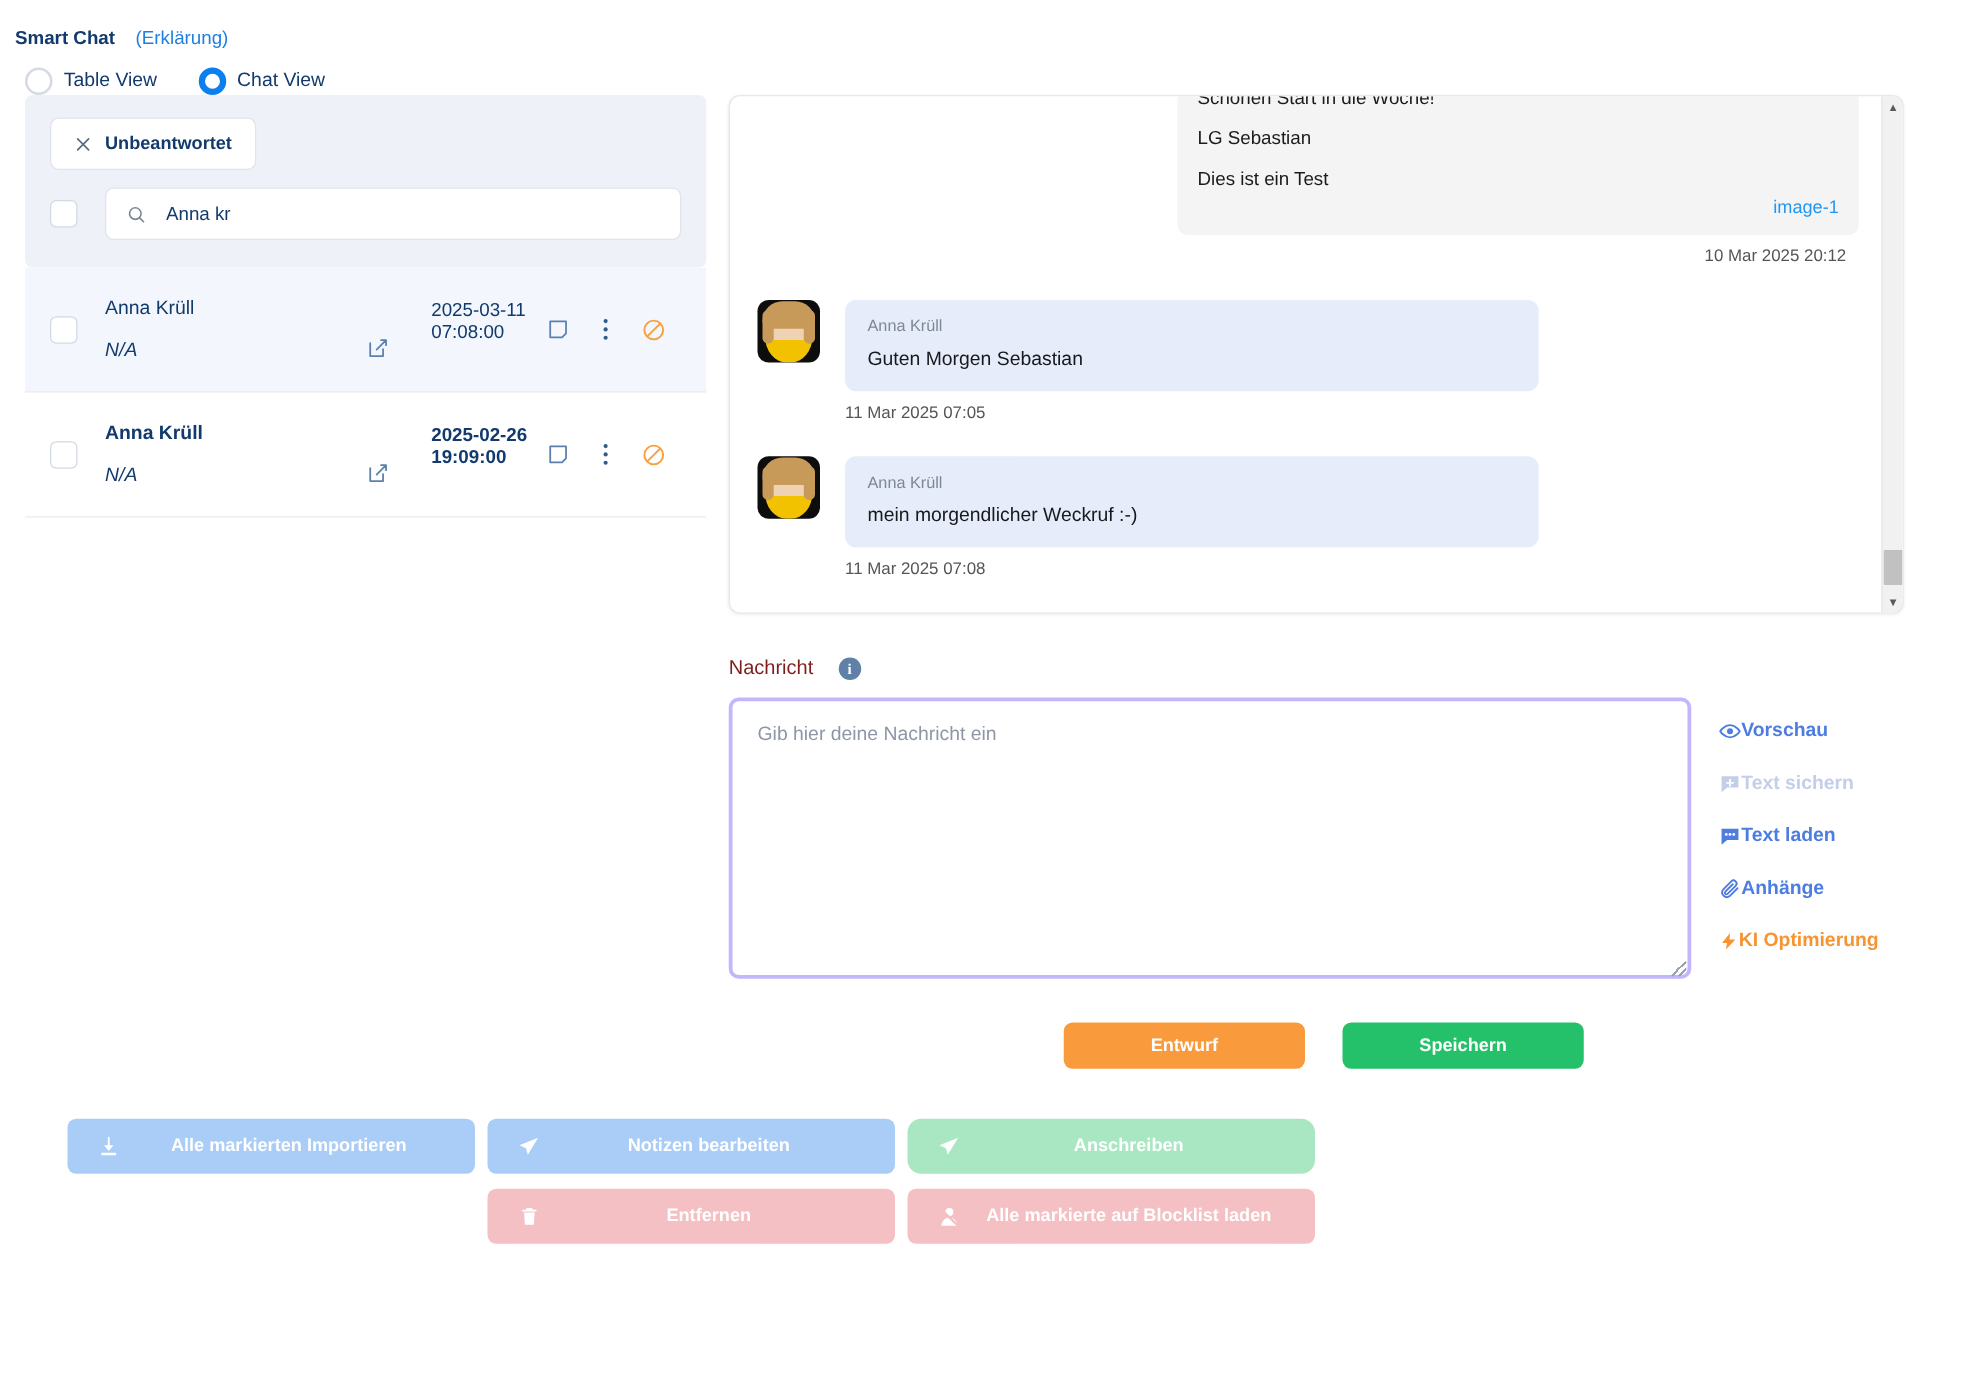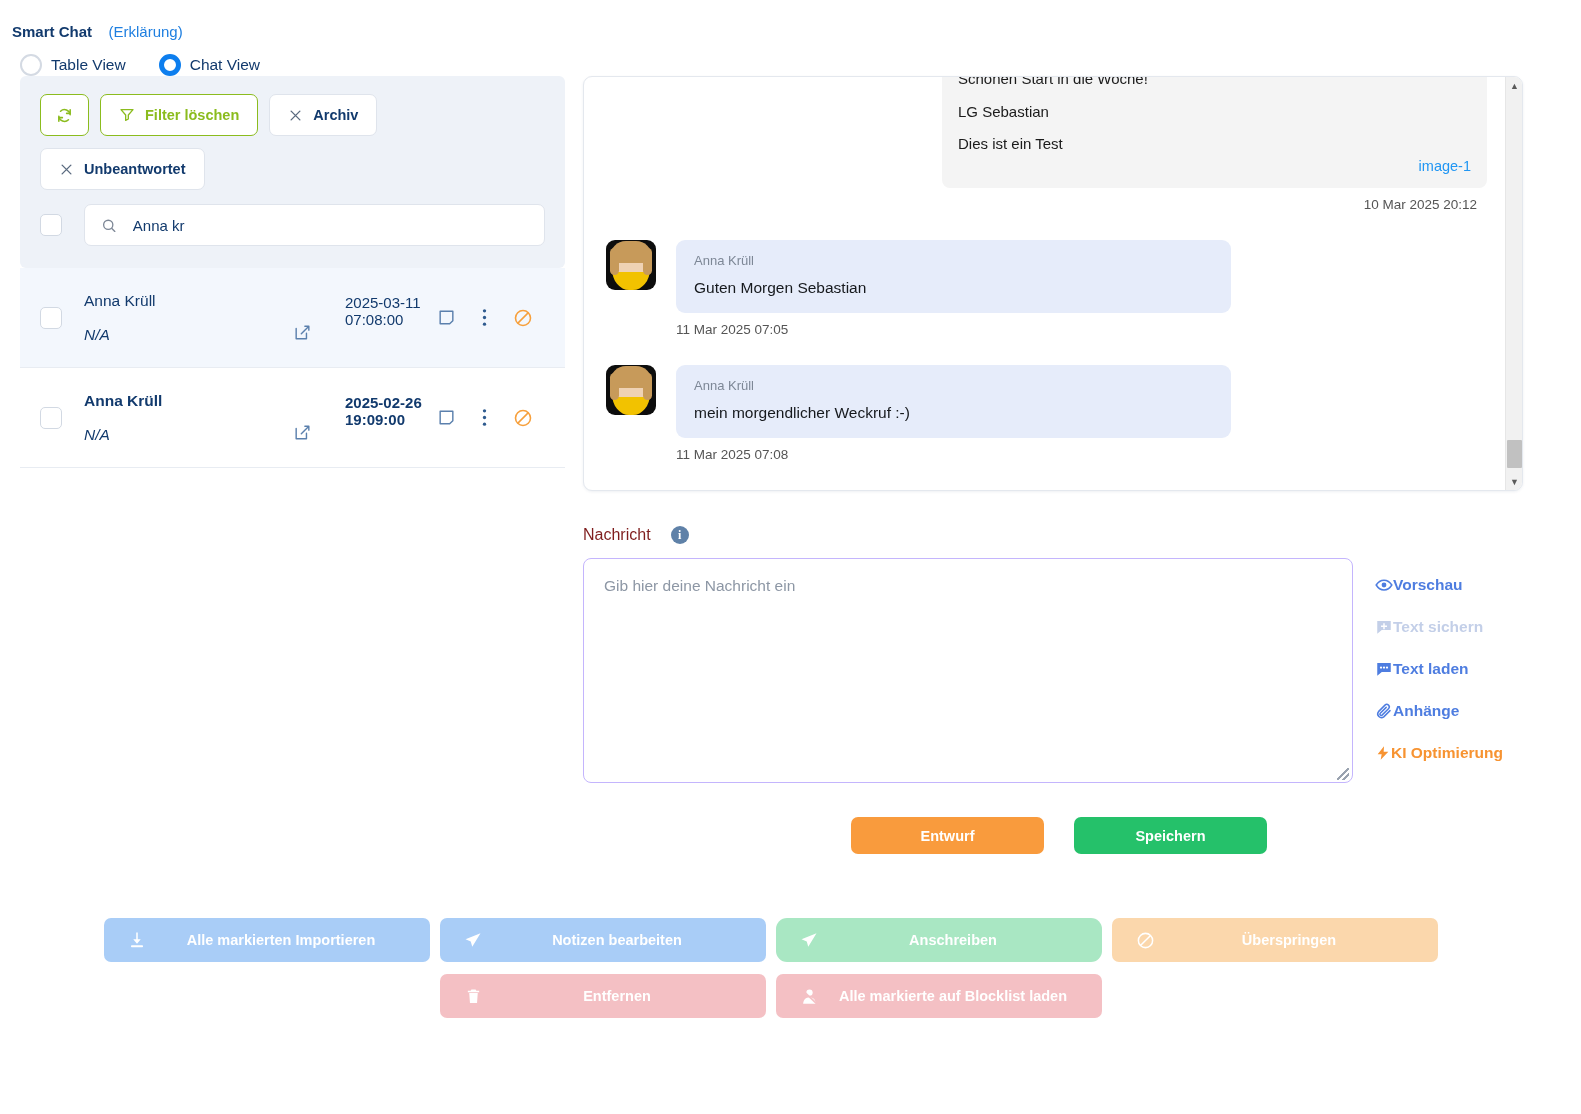--- a/index.html
+++ b/index.html
@@ -180,21 +180,21 @@
     width: 18px; height: 18px; border-radius: 50%; background: #5f81a8;
     color: #fff; font-size: 12px; font-weight: bold;
     display:flex; align-items:center; justify-content:center;
     font-family: "Liberation Serif", serif; cursor: pointer;
   }
 
   .composer-row { display: flex; align-items: flex-start; }
   .textarea-wrap { position: relative; width: 770px; }
   textarea.msg-input {
     width: 770px; height: 225px; resize: none;
-    border: 1px solid #c4b5fd; border-radius: 8px;
+    border: 3px solid #c4b5fd; border-radius: 8px;
     padding: 18px 20px; font-size: 15.5px; color: #123a6d;
     font-family: "Liberation Sans", sans-serif; outline: none;
     background: #fff;
   }
   textarea.msg-input::placeholder { color: #8d97a5; }
   .resize-grip {
     position: absolute; right: 4px; bottom: 7px; width: 12px; height: 12px;
     cursor: nwse-resize;
     background:
       linear-gradient(135deg, transparent 45%, #9aa3b0 45%, #9aa3b0 55%, transparent 55%),
@@ -219,21 +219,21 @@
   .big-btn {
     width: 193px; height: 37px; border: none; border-radius: 7px;
     font-size: 14.5px; font-weight: bold; color: #fff; cursor: pointer;
     font-family: "Liberation Sans", sans-serif;
   }
   .big-btn.orange { background: #f99b3d; }
   .big-btn.green { background: #25c16a; }
 
   
   .bottom-actions {
-    margin-top: 64px; padding-left: 104px;
+    margin-top: 40px; padding-left: 54px;
   }
   .ba-row { display: flex; gap: 10px; margin-bottom: 12px; }
   .ba {
     height: 44px; border: none; border-radius: 7px;
     display: flex; align-items: center; padding: 0 22px;
     font-size: 14.5px; font-weight: bold; color: #fff;
     font-family: "Liberation Sans", sans-serif; cursor: pointer;
   }
   .ba .lbl { flex: 1; text-align: center; padding-left: 6px; }
   .ba.blue { background: #a9cdf7; }
@@ -260,40 +260,20 @@
       <span class="radio-label">Chat View</span>
     </label>
   </div>
 </div>
 
 <div class="columns">
 
   <div class="left-col">
 
     <div class="filter-box">
-      <div class="filter-row">
-        <div class="btn-pill green icon-only">
-          <svg width="17" height="17" viewBox="0 0 24 24" fill="none" stroke="#8bbc1e" stroke-width="2.2" stroke-linecap="round">
-            <path d="M20 11a8 8 0 0 0-13.6-5M4 13a8 8 0 0 0 13.6 5"></path>
-            <path d="M20 4v5h-5M4 20v-5h5"></path>
-          </svg>
-        </div>
-        <div class="btn-pill green">
-          <svg width="16" height="16" viewBox="0 0 24 24" fill="none" stroke="#8bbc1e" stroke-width="2" stroke-linecap="round" stroke-linejoin="round">
-            <path d="M3 4h18l-7 8v6l-4 2v-8z"></path>
-          </svg>
-          <span>Filter löschen</span>
-        </div>
-        <div class="btn-pill">
-          <svg width="15" height="15" viewBox="0 0 24 24" fill="none" stroke="#5b6b80" stroke-width="2.2" stroke-linecap="round">
-            <path d="M5 5l14 14M19 5L5 19"></path>
-          </svg>
-          <span>Archiv</span>
-        </div>
-      </div>
       <div class="filter-row">
         <div class="btn-pill">
           <svg width="15" height="15" viewBox="0 0 24 24" fill="none" stroke="#5b6b80" stroke-width="2.2" stroke-linecap="round">
             <path d="M5 5l14 14M19 5L5 19"></path>
           </svg>
           <span>Unbeantwortet</span>
         </div>
       </div>
 
       <div class="search-row">
@@ -516,29 +496,20 @@
 
     <button class="ba green sp-ba">
       <span class="bicon">
         <svg width="18" height="18" viewBox="0 0 24 24" fill="#fff">
             <path d="M22 3L2 11l7 3 2 7z"></path>
           </svg>
       </span>
       <span class="lbl">Anschreiben</span>
     </button>
 
-    <button class="ba orange sp-ba">
-      <span class="bicon">
-        <svg width="19" height="19" viewBox="0 0 24 24" fill="none" stroke="#fff" stroke-width="1.9">
-          <circle cx="12" cy="12" r="9"></circle>
-            <path d="M5.6 18.4L18.4 5.6"></path>
-        </svg>
-      </span>
-      <span class="lbl">Überspringen</span>
-    </button>
   </div>
 
   <div class="ba-row">
     <div class="sp-ba" style="height:1px"></div>
     <button class="ba red sp-ba">
       <span class="bicon">
         <svg width="17" height="17" viewBox="0 0 24 24" fill="#fff">
           <path d="M9 2h6l1 2h4v2H4V4h4zM6 7h12l-1 14H7z"></path>
         </svg>
       </span>

